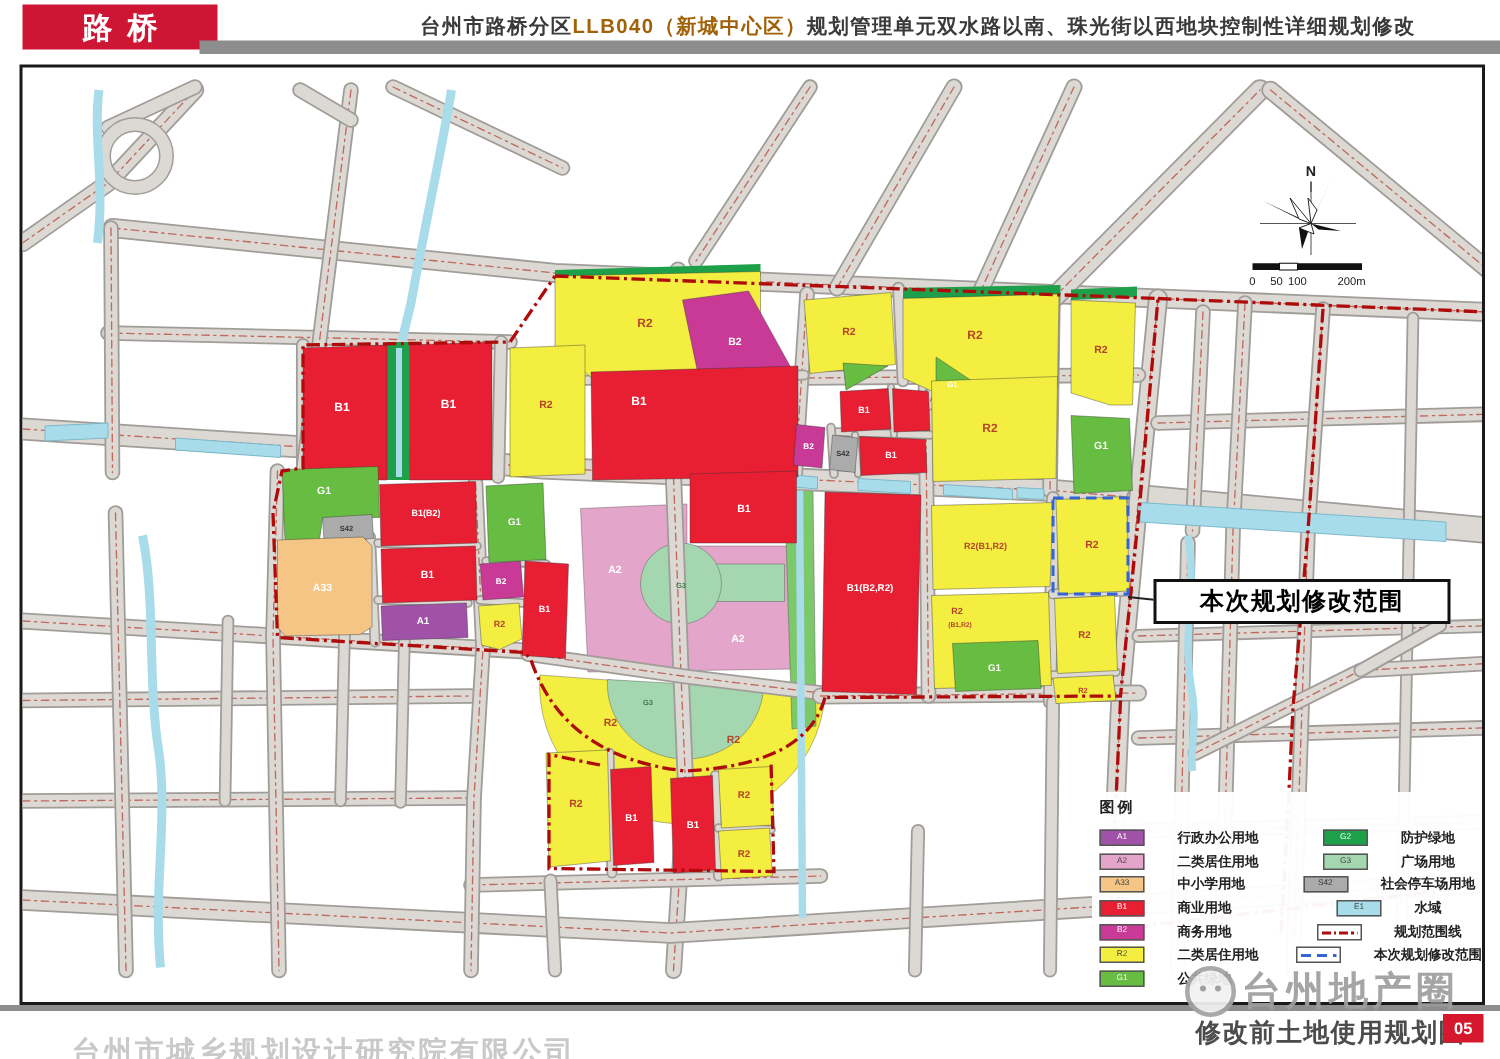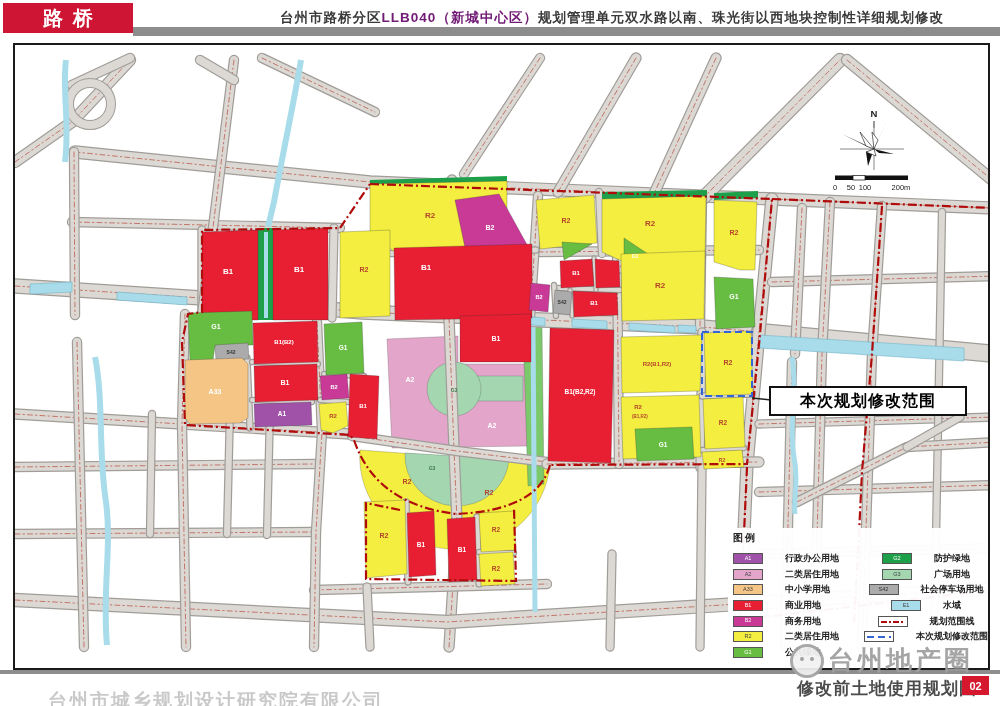--- a/index.html
+++ b/index.html
@@ -1,26 +1,26 @@
 <!DOCTYPE html>
 <html><head>
 <meta charset="utf-8">
 <style>
   html,body{margin:0;padding:0;background:#ffffff;}
   .page{position:relative;width:1000px;height:706px;background:#fff;overflow:hidden;
         font-family:"Liberation Sans","DejaVu Sans",sans-serif;}
   
-  .hdr-tab{position:absolute;left:3px;top:3px;width:130px;height:30px;background:#ce1634;
+  .hdr-tab{position:absolute;left:15px;top:3px;width:130px;height:30px;background:#ce1634;
            color:#fff;font-size:20px;font-weight:bold;letter-spacing:10px;
            display:flex;align-items:center;justify-content:center;padding-left:10px;box-sizing:border-box;}
   .hdr-bar{position:absolute;left:133px;top:27px;right:0;height:9px;background:#8d8d8d;}
   .hdr-title{position:absolute;left:230px;top:7px;right:6px;height:22px;
              font-size:13.5px;font-weight:bold;letter-spacing:1px;color:#3a3a3a;
              white-space:nowrap;display:flex;align-items:center;justify-content:center;}
-  .hdr-title .red{color:#701a75;}
+  .hdr-title .red{color:#a16207;}
   
   .map-frame{position:absolute;left:13px;top:43px;width:973px;height:623px;
              border:2px solid #1a1a1a;background:#fff;box-sizing:content-box;overflow:hidden;}
   .map-frame svg{position:absolute;left:0;top:0;}
   
   .legend{position:absolute;left:733px;top:531px;width:252px;z-index:12;}
   .lg-title{font-size:10px;font-weight:bold;color:#222;letter-spacing:2px;margin-bottom:6px;}
   .lg-cols{display:flex;}
   .lg-col{display:flex;flex-direction:column;}
   .lg-col.c1{width:134px;}
@@ -482,14 +482,14 @@
   <div class="divider"></div>
   <div class="company">台州市城乡规划设计研究院有限公司</div>
   <div class="watermark">
     <span class="wm-logo">
         <i class="l"></i>
         <i class="r"></i>
       </span>
     <span class="wm-text">台州地产圈</span>
   </div>
   <div class="map-title">修改前土地使用规划图</div>
-  <div class="page-badge">02</div>
+  <div class="page-badge">05</div>
 </div>
 
 </body></html>

